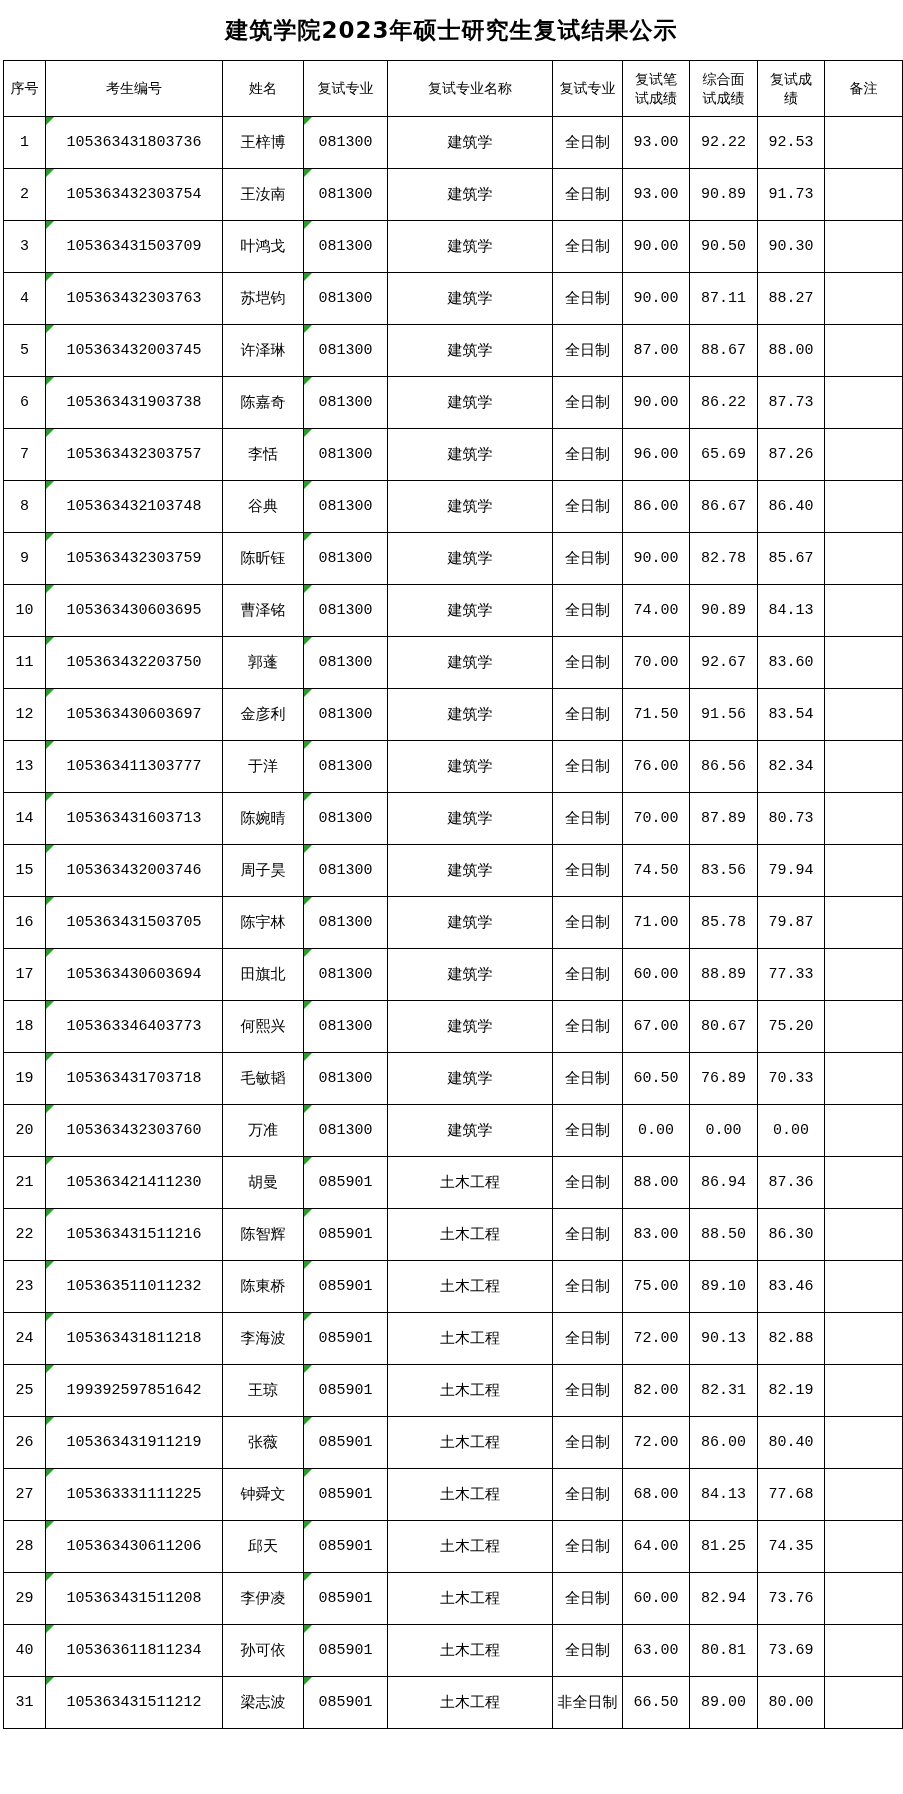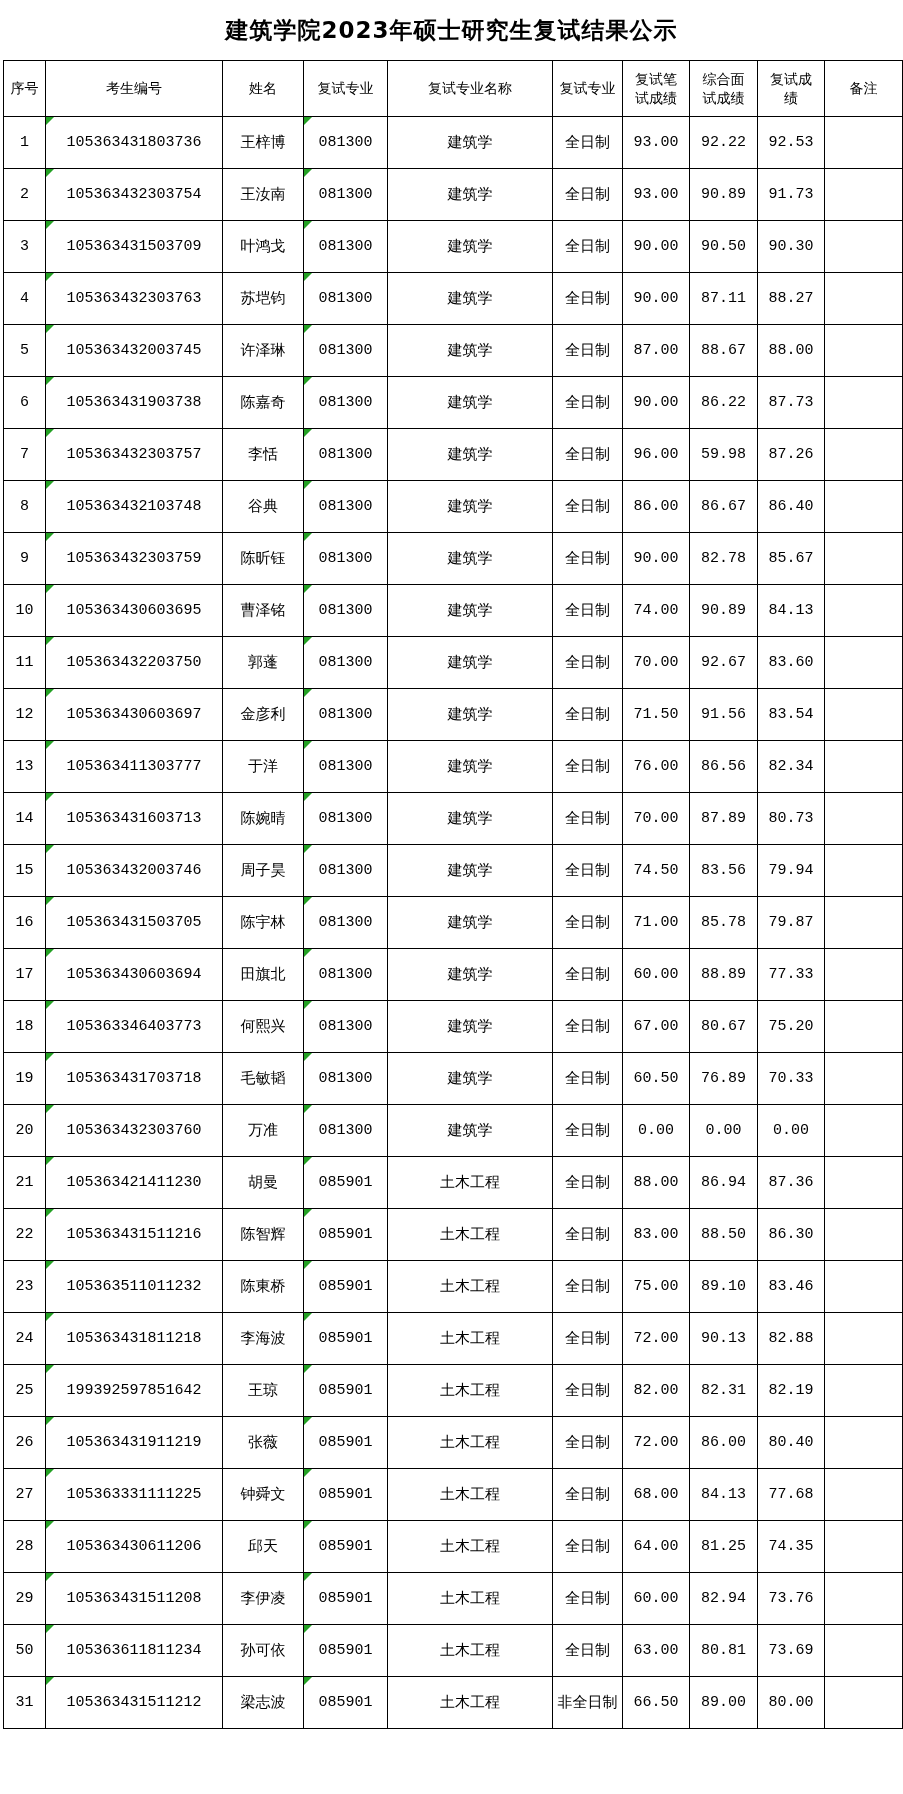--- a/index.html
+++ b/index.html
@@ -195,21 +195,21 @@
           <td><span></span></td>
         </tr>
         <tr>
           <td class="mono"><span>7</span></td>
           <td class="mono"><span class="flag"></span><span>105363432303757</span></td>
           <td><span>李恬</span></td>
           <td class="mono"><span class="flag"></span><span>081300</span></td>
           <td><span>建筑学</span></td>
           <td><span>全日制</span></td>
           <td class="mono"><span>96.00</span></td>
-          <td class="mono"><span>59.98</span></td>
+          <td class="mono"><span>65.69</span></td>
           <td class="mono"><span>87.26</span></td>
           <td><span></span></td>
         </tr>
         <tr>
           <td class="mono"><span>8</span></td>
           <td class="mono"><span class="flag"></span><span>105363432103748</span></td>
           <td><span>谷典</span></td>
           <td class="mono"><span class="flag"></span><span>081300</span></td>
           <td><span>建筑学</span></td>
           <td><span>全日制</span></td>
@@ -464,21 +464,21 @@
           <td><span>李伊凌</span></td>
           <td class="mono"><span class="flag"></span><span>085901</span></td>
           <td><span>土木工程</span></td>
           <td><span>全日制</span></td>
           <td class="mono"><span>60.00</span></td>
           <td class="mono"><span>82.94</span></td>
           <td class="mono"><span>73.76</span></td>
           <td><span></span></td>
         </tr>
         <tr>
-          <td class="mono"><span>50</span></td>
+          <td class="mono"><span>40</span></td>
           <td class="mono"><span class="flag"></span><span>105363611811234</span></td>
           <td><span>孙可依</span></td>
           <td class="mono"><span class="flag"></span><span>085901</span></td>
           <td><span>土木工程</span></td>
           <td><span>全日制</span></td>
           <td class="mono"><span>63.00</span></td>
           <td class="mono"><span>80.81</span></td>
           <td class="mono"><span>73.69</span></td>
           <td><span></span></td>
         </tr>

